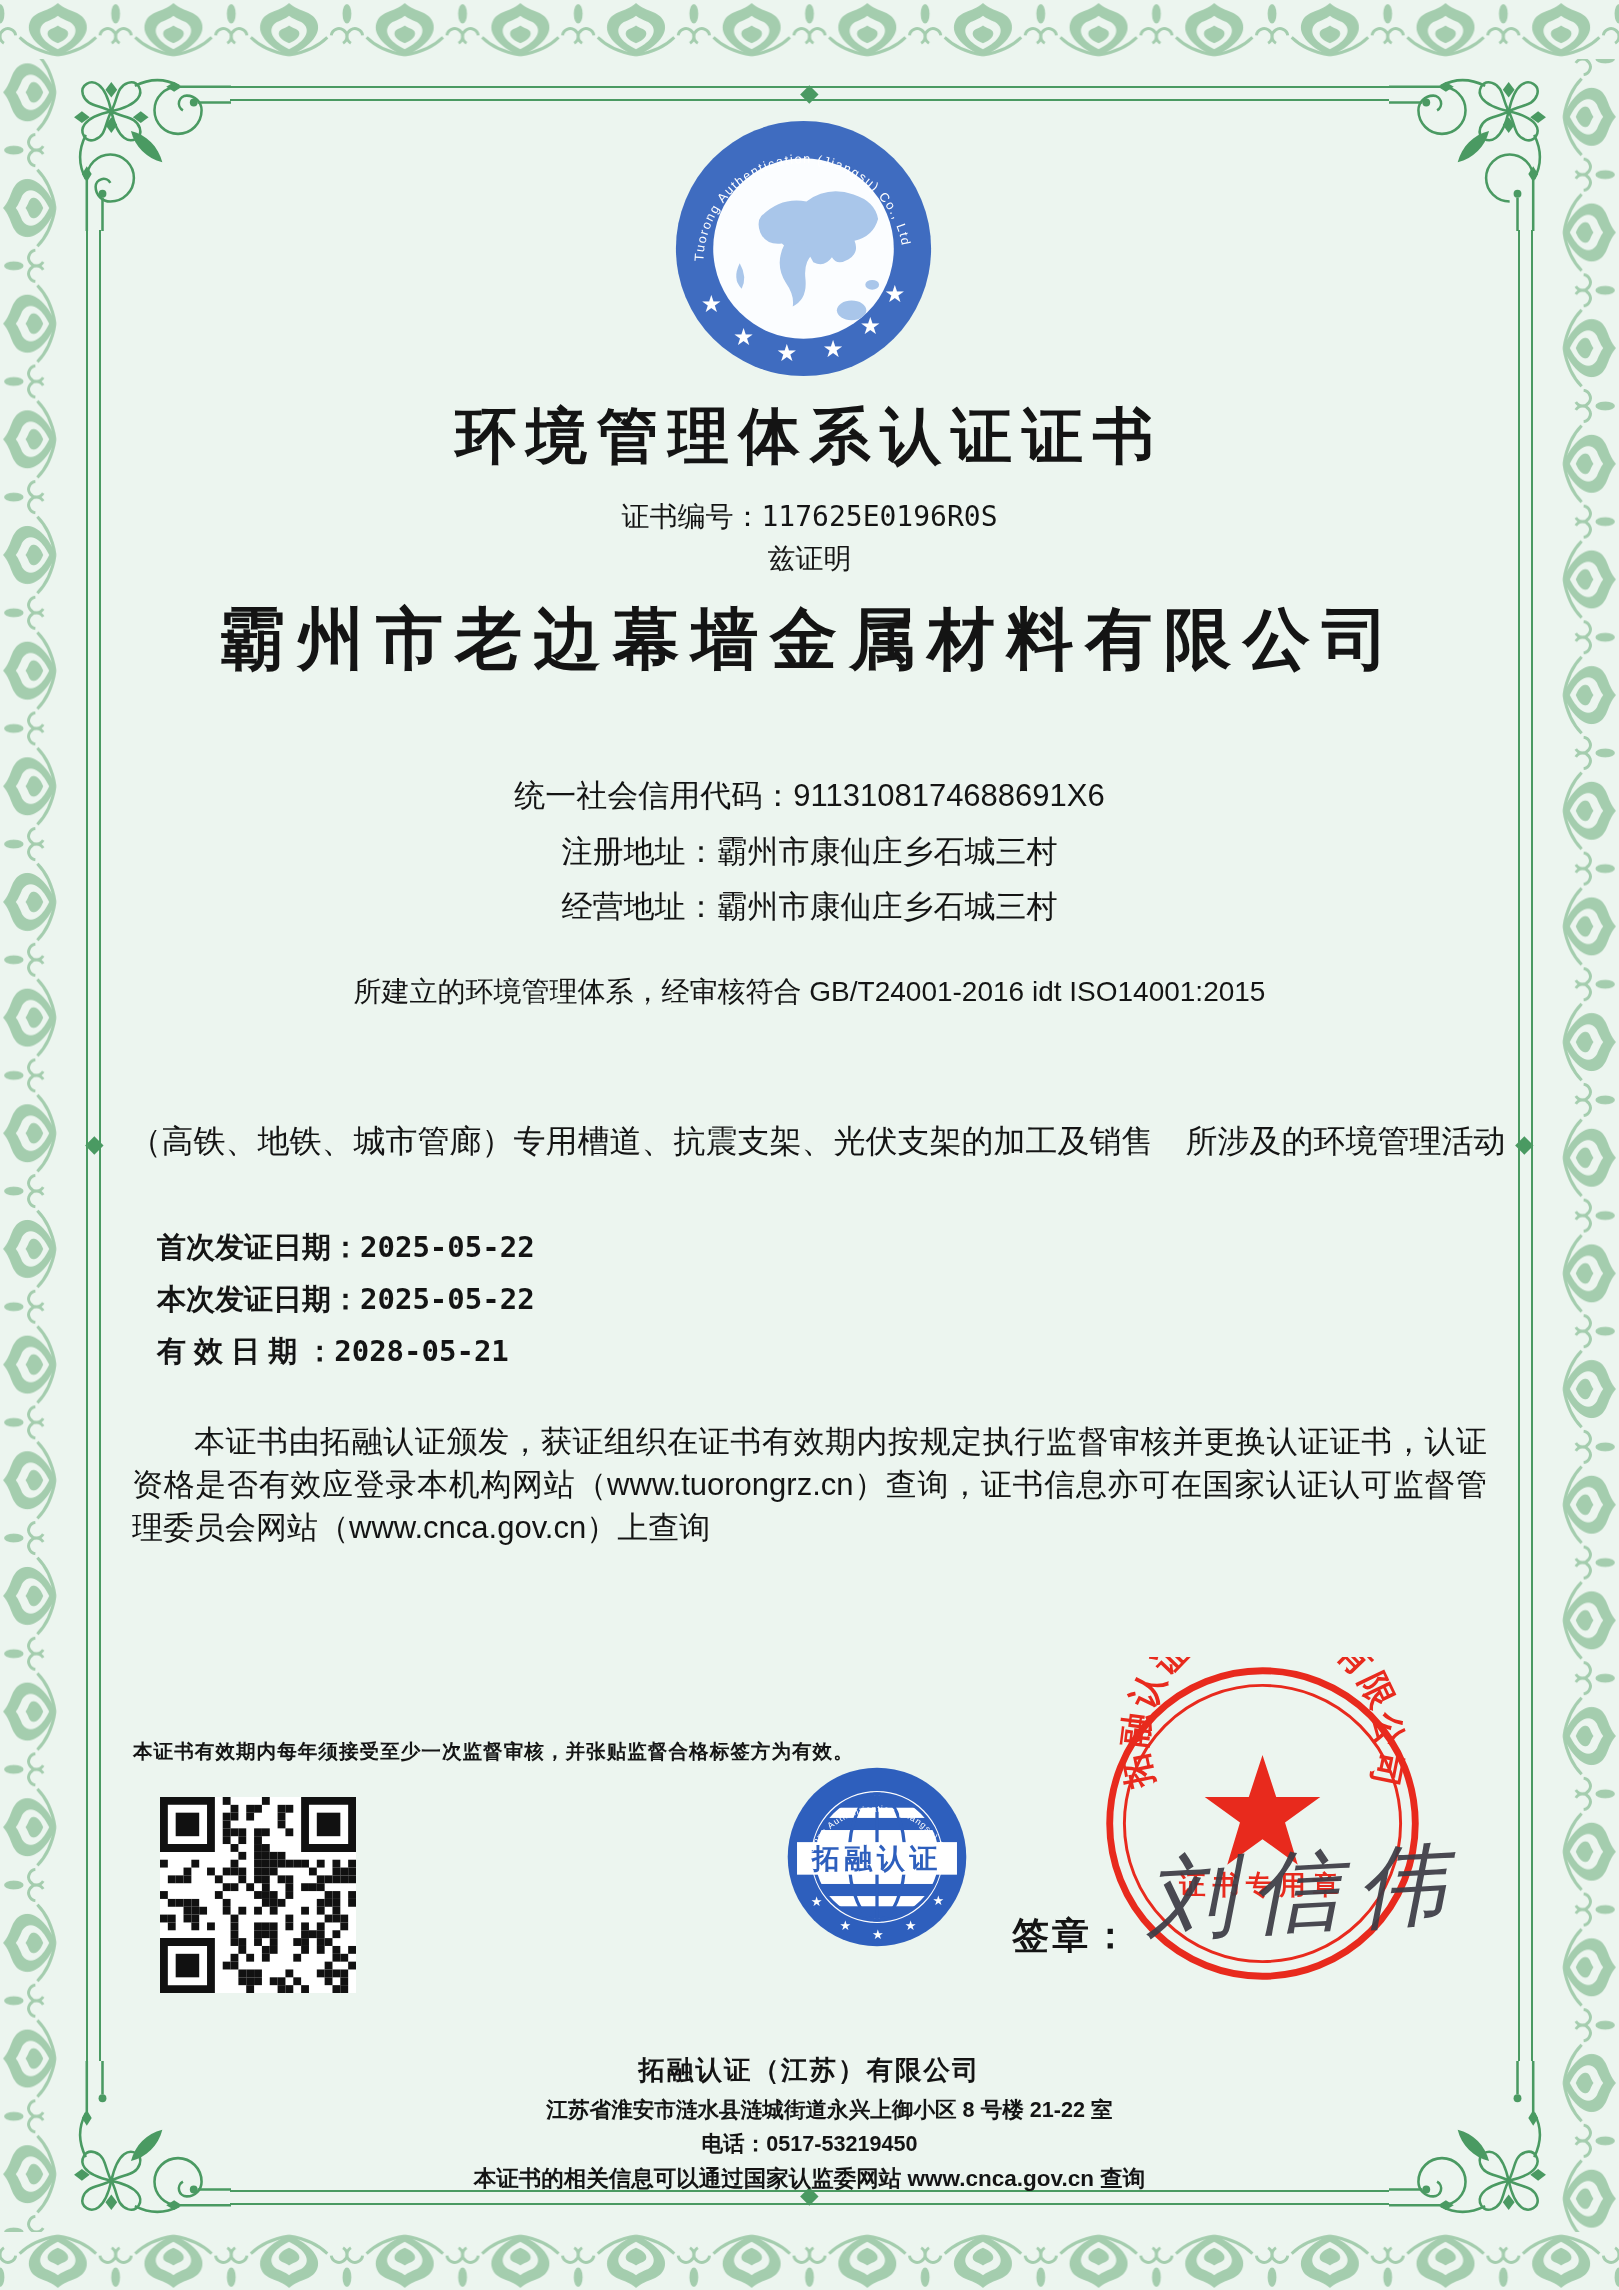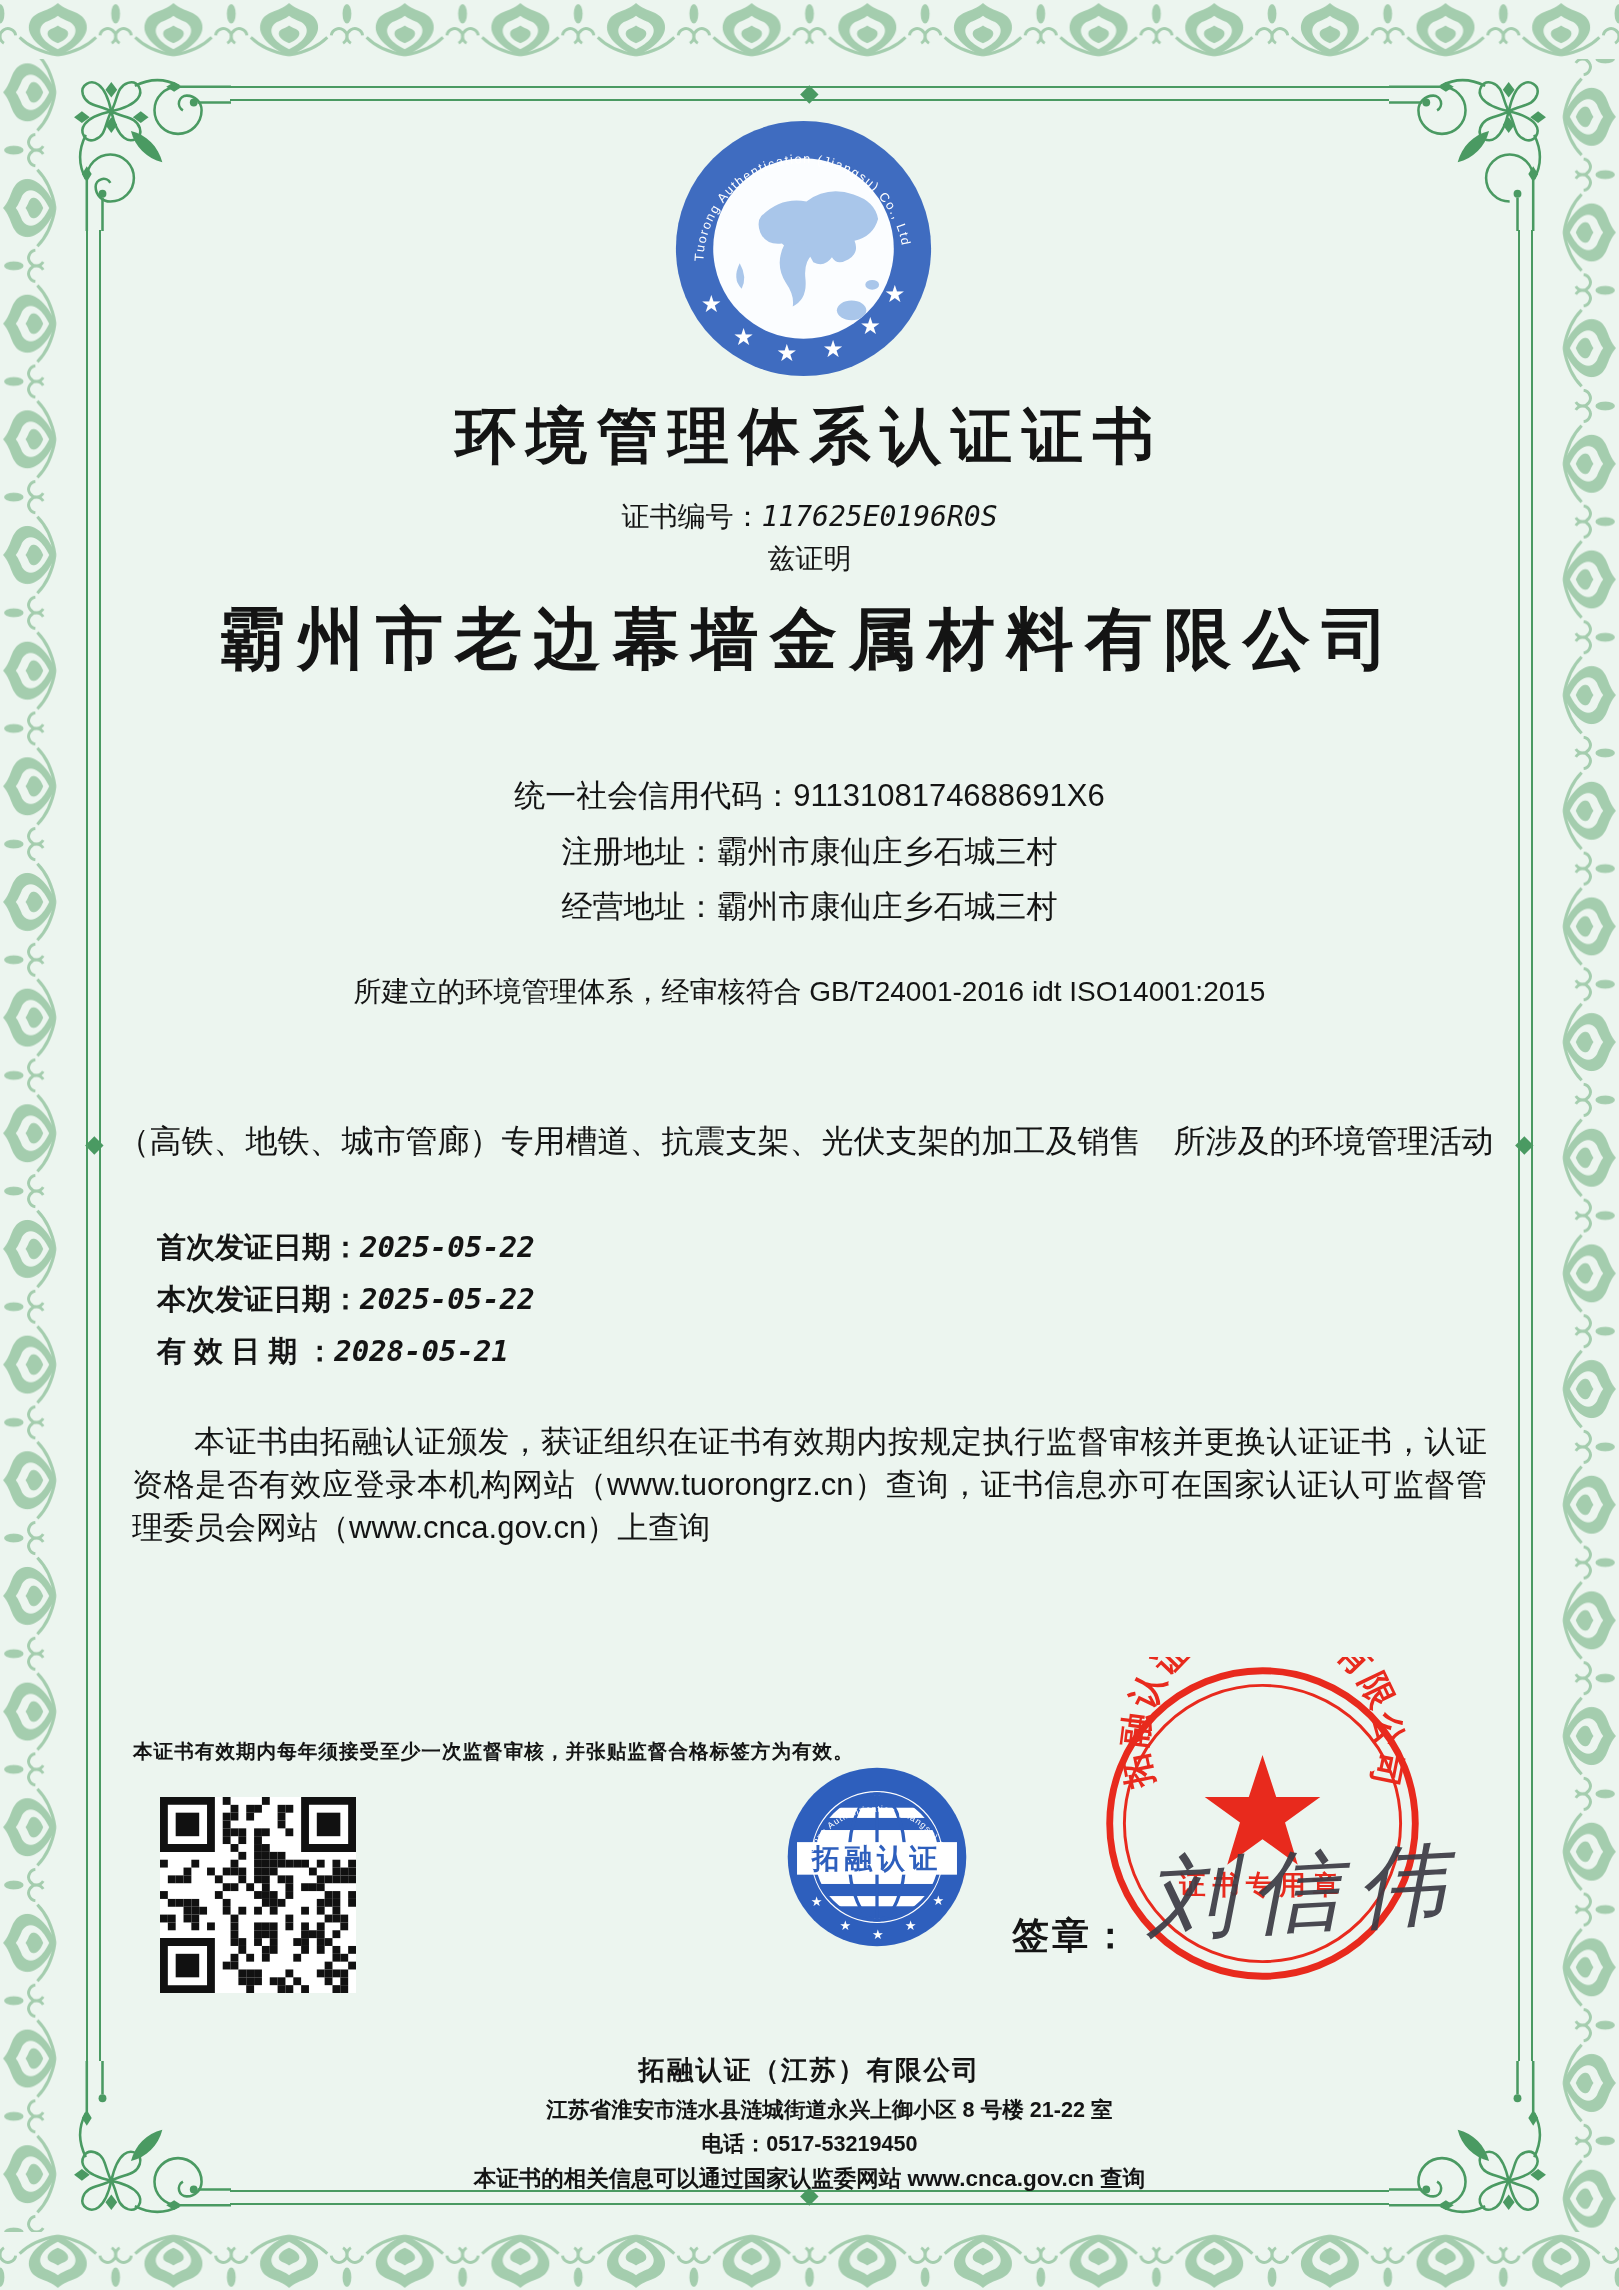--- a/index.html
+++ b/index.html
@@ -1,20 +1,20 @@
 <!DOCTYPE html>
 <html><head>
 <meta charset="utf-8">
 <style>
   html,body{margin:0;padding:0;background:#ffffff;}
   .page{position:relative;width:1619px;height:2291px;background:#ecf5ef;overflow:hidden;
         font-family:"Liberation Sans","DejaVu Sans",sans-serif;color:#141414;}
   .abs{position:absolute;}
   .ctr{left:0;right:0;text-align:center;}
-  .mono{font-family:"DejaVu Sans Mono",monospace;font-style:italic;}
+  .mono{font-family:"DejaVu Sans Mono",monospace;}
 
   
   .bs{position:absolute;pointer-events:none;}
   .bs-top{left:0;top:0;}
   .bs-bottom{left:0;top:2232px;transform:scaleY(-1);}
   .bs-left{left:0;top:0;transform:translateY(2232px) rotate(-90deg);transform-origin:0 0;}
   .bs-right{left:0;top:0;transform:translate(1619px,59px) rotate(90deg);transform-origin:0 0;}
 
   
   .fl{position:absolute;border:0 solid #4a9a62;}
@@ -32,21 +32,21 @@
   
   .title{top:396px;font-size:61px;font-weight:bold;letter-spacing:9.8px;}
   .certno{top:498px;font-size:28px;}
   .certify{top:540px;font-size:28px;}
   .company{top:594px;font-size:67px;font-weight:bold;letter-spacing:11.8px;}
   .credit{top:775px;font-size:31px;}
   .addr1{top:831px;font-size:31px;}
   .addr2{top:886px;font-size:31px;}
   .standard{top:973px;font-size:28px;}
   .scopehead{top:1067px;font-size:32px;}
-  .scopetext{top:1114px;left:80px;width:1451px;font-size:32px;line-height:55px;text-align:center;}
+  .scopetext{top:1114px;left:92px;width:1451px;font-size:32px;line-height:55px;text-align:center;}
   .dates{left:157px;top:1221px;font-size:29px;line-height:52px;font-weight:bold;}
   .bodypar{left:132px;width:1355px;top:1420px;font-size:31px;line-height:43px;text-align:justify;text-indent:2em;}
   .sticker{position:absolute;left:132px;top:1555px;width:628px;height:170px;border-collapse:collapse;}
   .sticker td{border:2.9px solid #1c1c1c;width:33.33%;text-align:center;font-size:31px;color:#111;}
   .note{left:133px;top:1738px;font-size:19.6px;font-weight:bold;letter-spacing:1px;}
   .qr{left:160px;top:1797px;}
   .blogo{left:784px;top:1764px;}
   .sealLabel{left:1012px;top:1911px;font-size:37px;font-weight:bold;letter-spacing:2.9px;}
   .stamp{left:1096px;top:1657px;}
   .signature{left:1145px;top:1831px;font-size:90px;color:#3d3d46;letter-spacing:15.7px;

